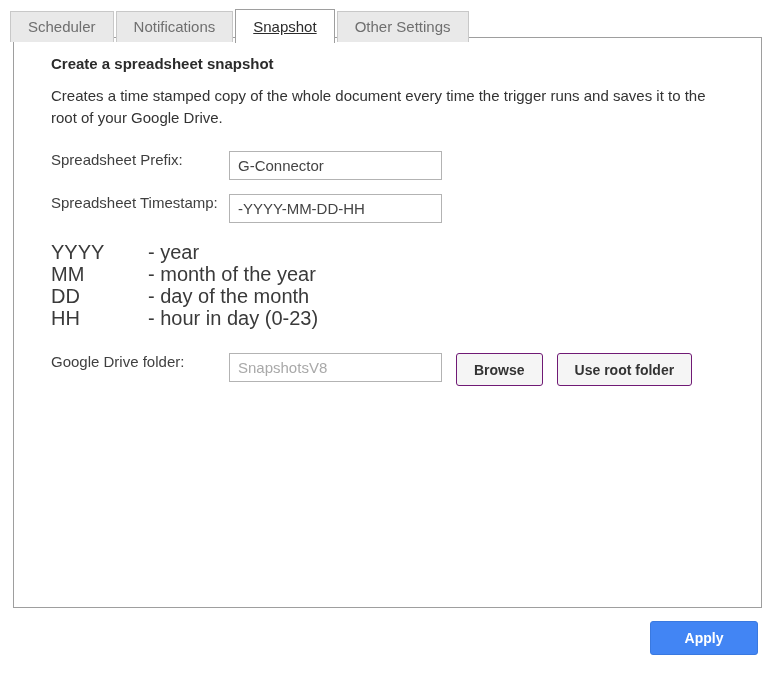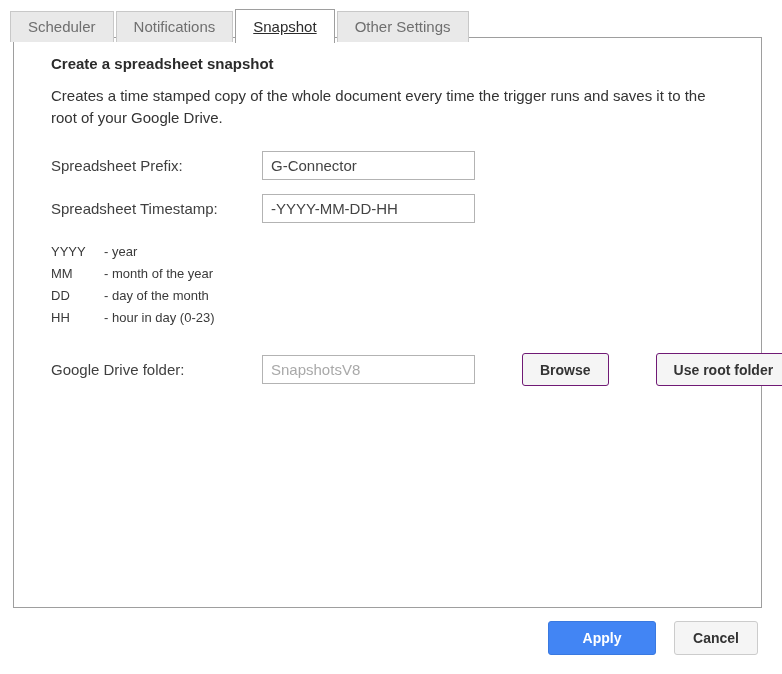--- a/index.html
+++ b/index.html
@@ -62,23 +62,22 @@
     font-size: 15px;
     color: #333333;
     line-height: 22px;
     width: 665px;
     margin-bottom: 22px;
   }
 
   
   .form-row {
     display: flex;
-    align-items: center;
+    align-items: flex-start;
     margin-bottom: 14px;
-    gap: 33px;
   }
   .form-label {
     width: 178px;
     font-size: 15px;
     color: #3f3f3f;
     flex-shrink: 0;
   }
   .text-input {
     width: 213px;
     height: 29px;
@@ -91,23 +90,24 @@
     outline: none;
   }
   .text-input::placeholder { color: #a9a9a9; }
 
   
   .legend {
     margin: 18px 0 24px 0;
   }
   .legend-row {
     display: flex;
-    font-size: 13px;
+    font-size: 20px;
     color: #3a3a3a;
     line-height: 22px;
+    gap: 44px;
   }
   .legend-token { width: 53px; flex-shrink: 0; }
   .legend-desc { }
 
   
   .gray-btn {
     height: 33px;
     background: #f5f5f5;
     border: 1px solid #701a75;
     border-radius: 3px;
@@ -204,16 +204,15 @@
       <div class="form-label">Google Drive folder:</div>
       <input class="text-input" type="text" placeholder="SnapshotsV8" style="">
       <button class="gray-btn">Browse</button>
       <button class="gray-btn">Use root folder</button>
     </div>
 
   </div>
 
   <div class="footer">
     <button class="apply-btn">Apply</button>
-    <button class="cancel-btn">Cancel</button>
   </div>
 
 </div>
 
 </body></html>

